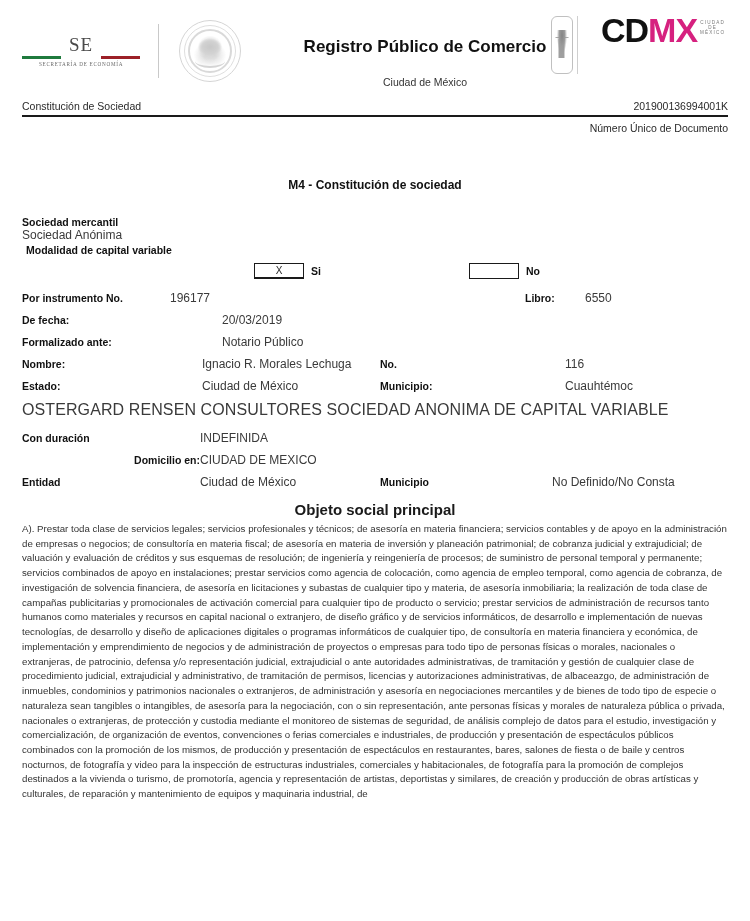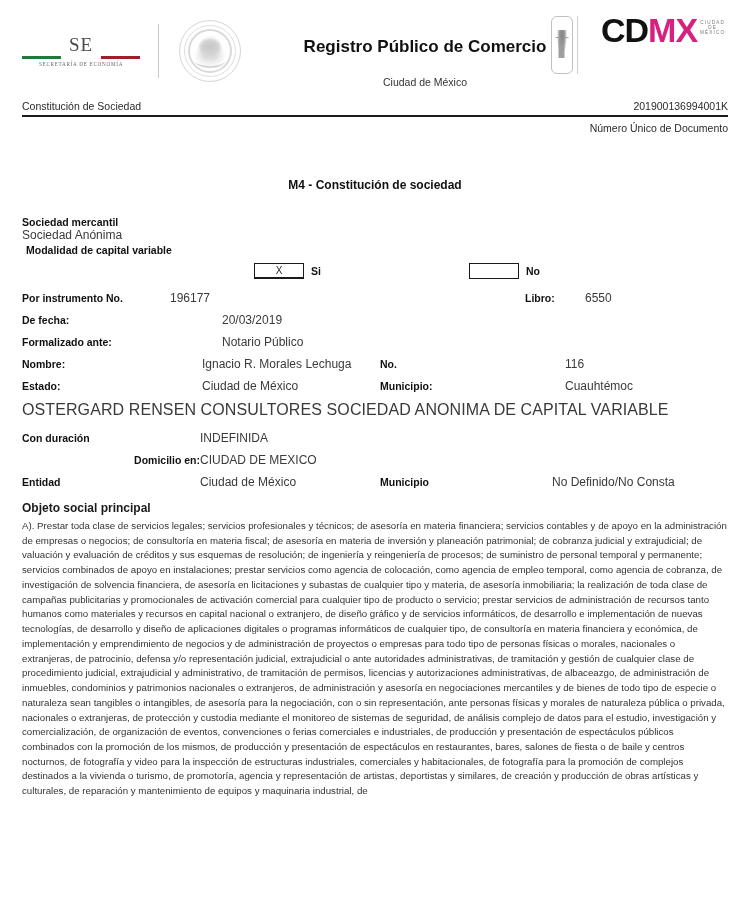--- a/index.html
+++ b/index.html
@@ -312,24 +312,25 @@
     margin-bottom: 4px;
   }
   .block-value {
     font-size: 16px;
     color: #3a3a3a;
     margin-bottom: 12px;
     letter-spacing: 0.1px;
   }
 
   .objeto-head {
-    font-size: 12px;
+    font-size: 15px;
     font-weight: bold;
     margin-top: 12px;
     margin-bottom: 4px;
+    text-align: center;
   }
   .objeto-body {
     font-size: 9.7px;
     line-height: 1.52;
     color: #333333;
     text-align: left;
   }
 </style>
 </head>
 <body>

